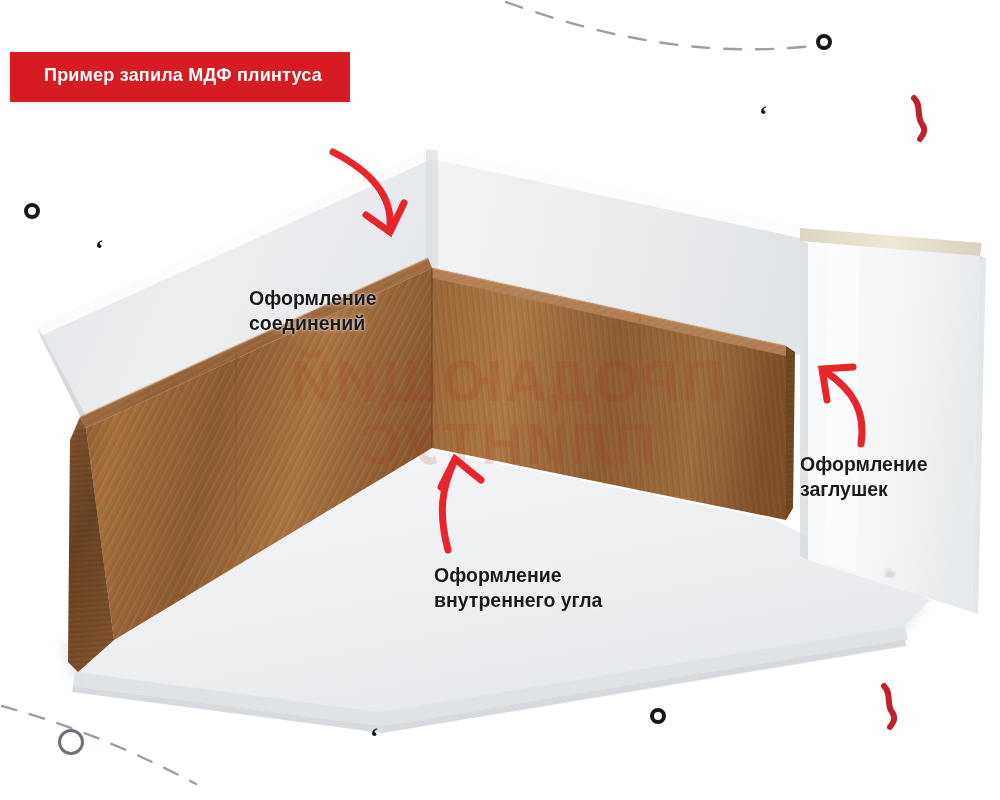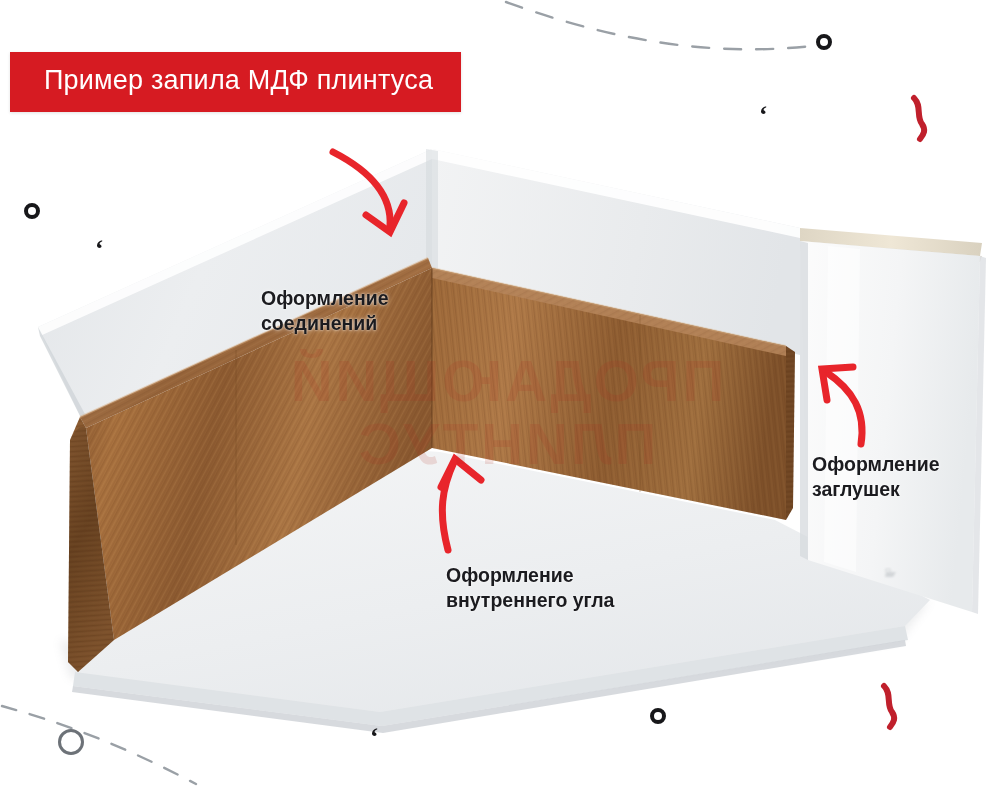--- a/index.html
+++ b/index.html
@@ -51,37 +51,36 @@
   
   #banner{
     position:absolute;
     left:10px;top:52px;
     background:#d61b22;
     padding:14px 28px 16px 34px;
     box-shadow:0 1px 3px rgba(0,0,0,.12);
   }
   #banner-text{
     color:#ffffff;
-    font-size:27px;
-    font-weight:400;
+    font-size:18px;
+    font-weight:700;
     letter-spacing:.2px;
     white-space:nowrap;
     line-height:1.1;
   }
 
   
   .callout{
     position:absolute;
     color:#1b1b1f;
     font-size:19.5px;
     font-weight:700;
     line-height:1.28;
     white-space:pre-line;
     text-shadow:0 0 5px rgba(255,255,255,.55),0 0 2px rgba(255,255,255,.8);
-    margin-left:12px;
   }
   #callout-joints{left:249px;top:286px;}
   #callout-inner{left:434px;top:563px;}
   #callout-caps{left:800px;top:452px;}
 
   
   #watermark{
     position:absolute;
     left:226px;top:350px;
     width:560px;

